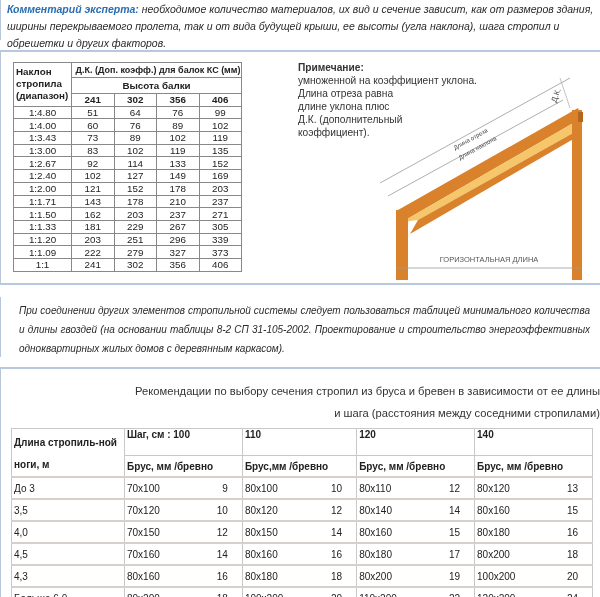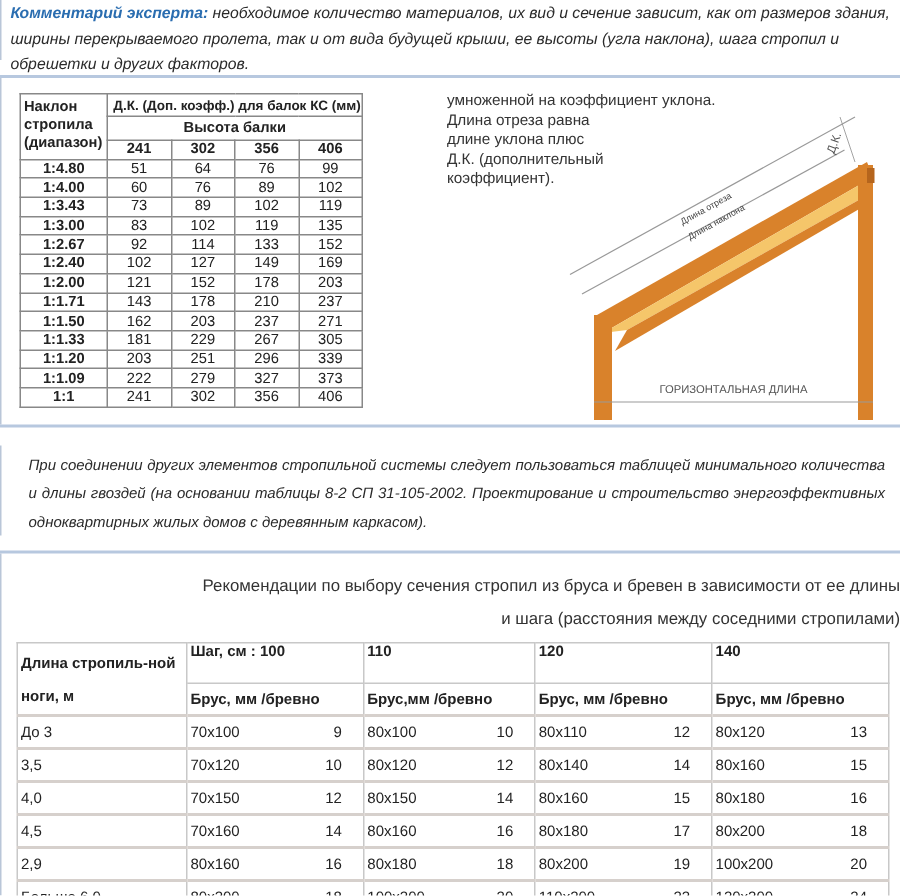--- a/index.html
+++ b/index.html
@@ -5,21 +5,21 @@
   html, body { margin:0; padding:0; background:#ffffff; }
   body { width:600px; height:597px; position:relative; overflow:hidden; font-family:"DejaVu Sans", sans-serif; color:#222; }
   .panel { position:absolute; left:0; width:598px; border-left:1px solid #b9c6d8; }
   .hr { position:absolute; left:0; width:600px; height:2px; background:#b7c8df; }
   .expert { top:0; height:40px; padding:1px 0 0 6px; box-sizing:border-box; font-style:italic; font-size:10.5px; line-height:17px; color:#2a2a2a; font-family:"Liberation Sans", sans-serif; }
   .expert .lbl { color:#2a6db0; font-weight:bold; }
   
   .t1 { position:absolute; left:13px; top:62px; width:229px; border-collapse:collapse; font-family:"Liberation Sans", sans-serif; font-size:9.8px; }
   .t1 td, .t1 th { border:1px solid #888; padding:0; text-align:center; height:11.7px; line-height:11px; }
   .t1 th { font-weight:bold; }
-  .t1 .slope { font-weight:bold;margin-top:33px; }
+  .t1 .slope { font-weight:normal;margin-top:33px; }
   .t1 .hdr1 { text-align:left; padding-left:2px; line-height:12px; }
   .t1 .hdrdk { text-align:center; padding-left:3px; font-size:9px; height:14px; }
   
   .note { position:absolute; left:298px; top:61px; font-family:"Liberation Sans", sans-serif; font-size:10.2px; line-height:13px; color:#333; }
   .note .ttl { font-weight:bold; }
   .diagram { position:absolute; left:360px; top:70px; width:240px; height:210px; }
   .para2 { top:297px; height:60px; padding:4px 8px 0 18px; box-sizing:border-box; font-style:italic; font-size:10px; line-height:19px; text-align:justify; font-family:"Liberation Sans", sans-serif; color:#2a2a2a; }
   .rec-title { position:absolute; left:0; width:600px; top:380px; text-align:right; font-family:"Liberation Sans", sans-serif; font-size:11.2px; line-height:22px; color:#333; }
   .t2 { position:absolute; left:11px; top:428px; width:582px; border-collapse:collapse; font-family:"Liberation Sans", sans-serif; font-size:10px; }
   .t2 td { border:1px solid #c8c8c8; padding:0 2px; height:20px; vertical-align:middle; }
@@ -142,20 +142,21 @@
         <td class="slope">1:1</td>
         <td>241</td>
         <td>302</td>
         <td>356</td>
         <td>406</td>
       </tr>
     </tbody>
 </table>
 
 <div class="note">
+  <div class="ttl">Примечание:</div>
   <div>умноженной на коэффициент уклона.</div>
   <div>Длина отреза равна</div>
   <div>длине уклона плюс</div>
   <div>Д.К. (дополнительный</div>
   <div>коэффициент).</div>
 </div>
 
 <svg class="diagram" viewBox="360 70 240 210">
 
   <line x1="380" y1="183" x2="570" y2="78" stroke="#999" stroke-width="0.8"></line>
@@ -242,21 +243,21 @@
         <td class="sec">70x160</td>
         <td class="num">14</td>
         <td class="sec">80x160</td>
         <td class="num">16</td>
         <td class="sec">80x180</td>
         <td class="num">17</td>
         <td class="sec">80x200</td>
         <td class="num">18</td>
       </tr>
       <tr class="row">
-        <td>2,9</td>
+        <td>4,3</td>
         <td class="sec">80x160</td>
         <td class="num">16</td>
         <td class="sec">80x180</td>
         <td class="num">18</td>
         <td class="sec">80x200</td>
         <td class="num">19</td>
         <td class="sec">100x200</td>
         <td class="num">20</td>
       </tr>
       <tr class="row">

